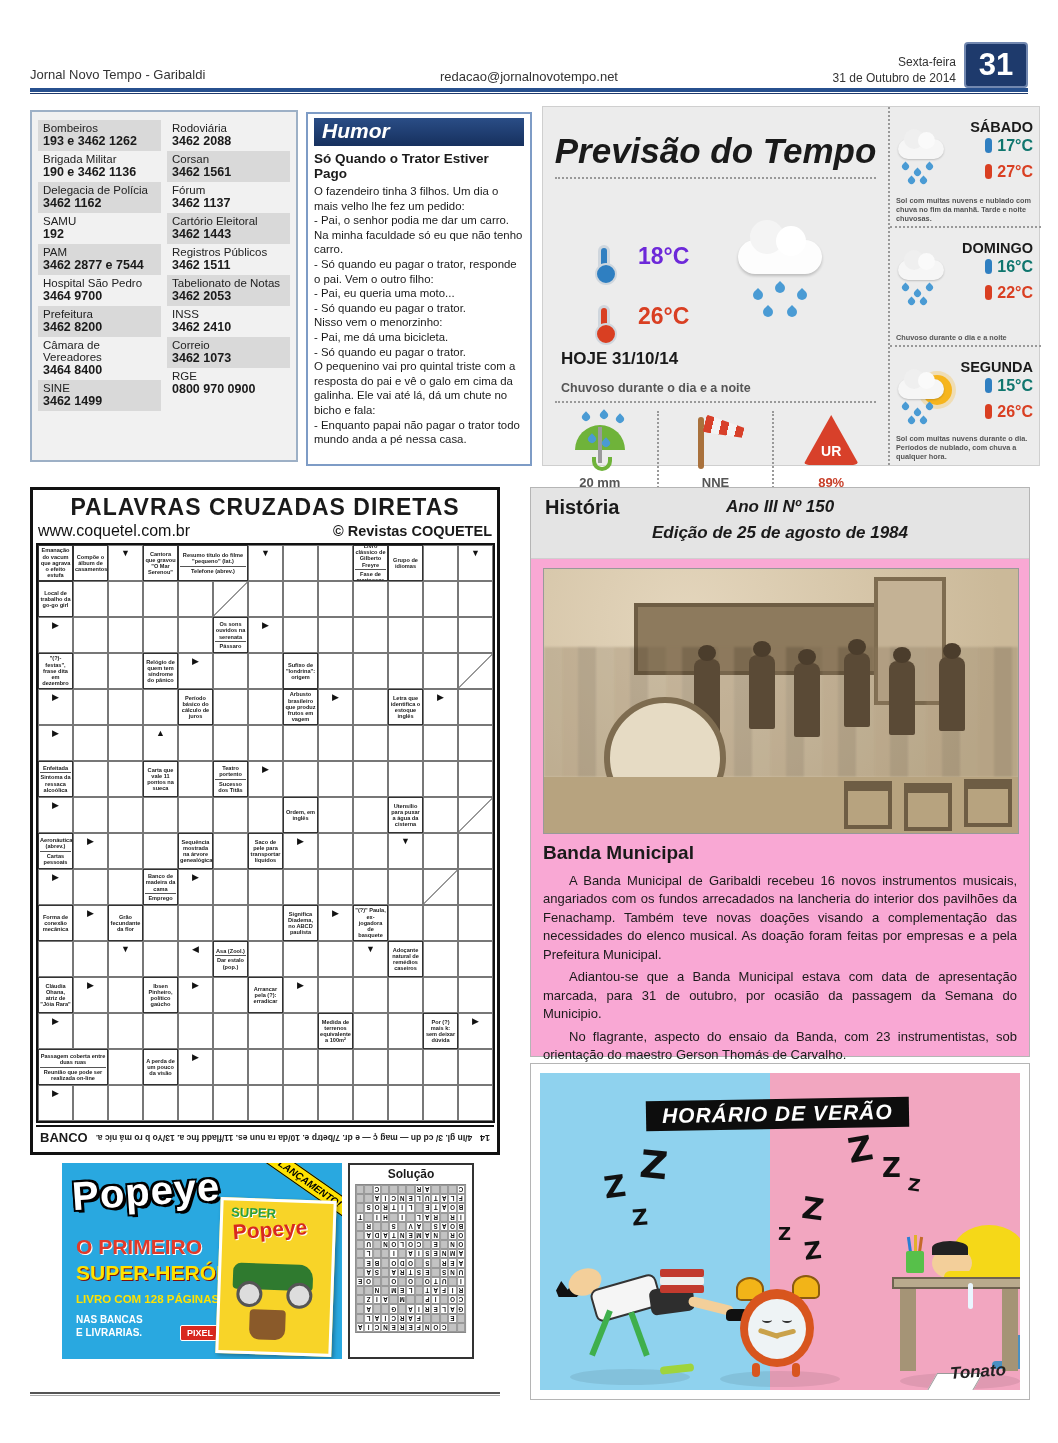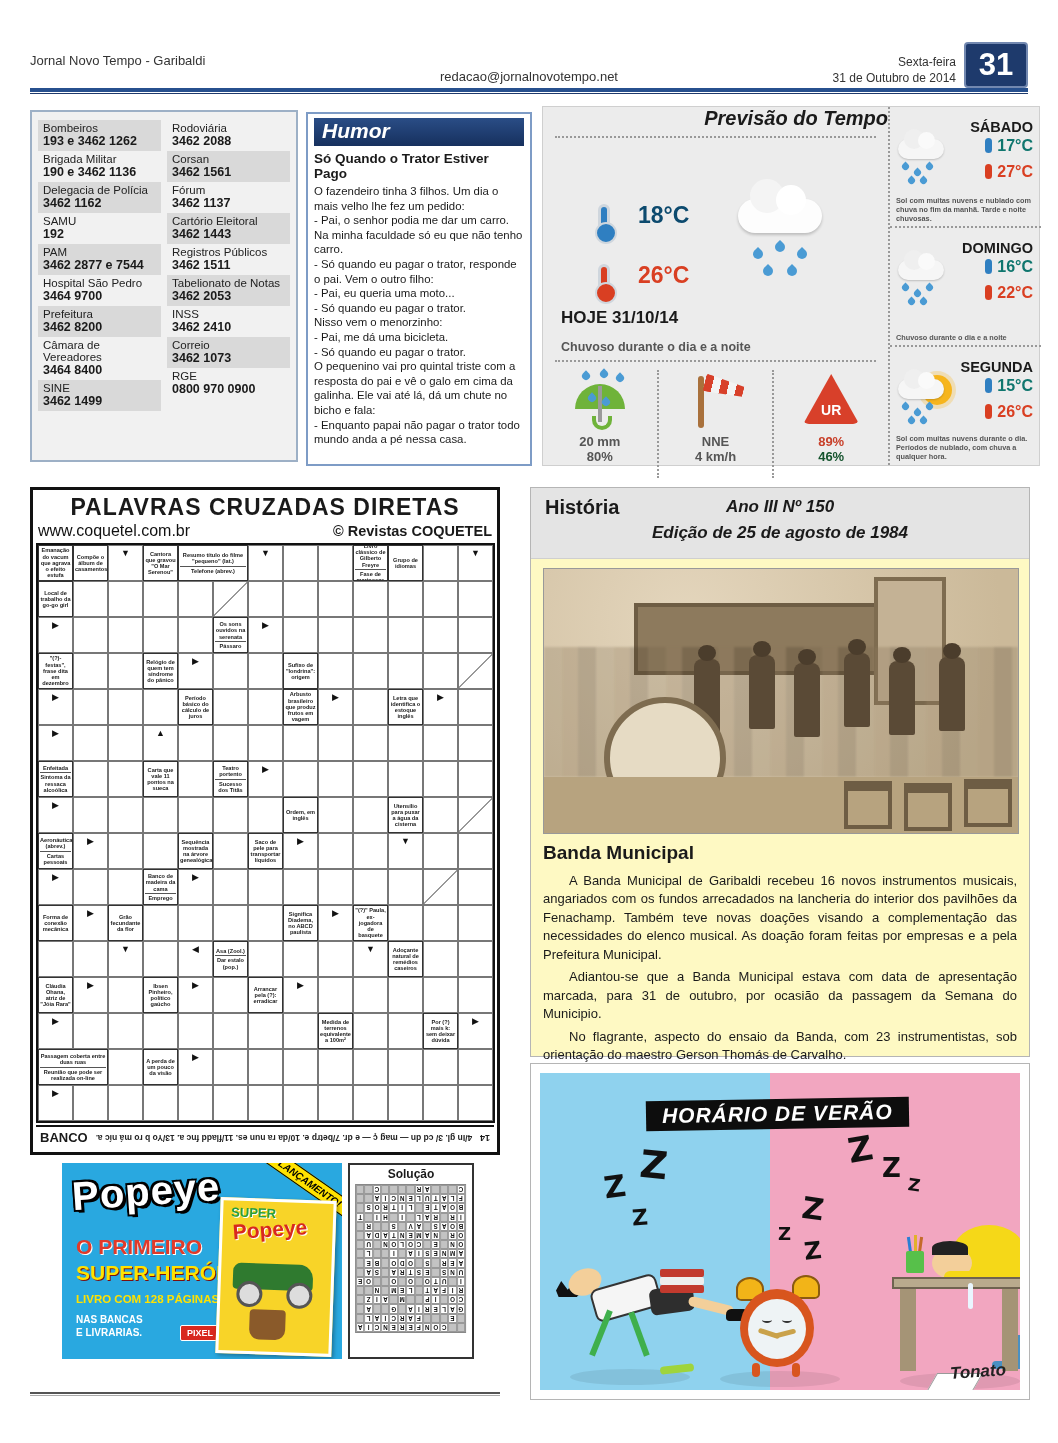--- a/index.html
+++ b/index.html
@@ -1,21 +1,21 @@
 <!DOCTYPE html>
 <html><head>
 <meta charset="utf-8">
 <style>
   html,body{margin:0;padding:0;background:#ffffff;}
   .page{position:relative;width:1058px;height:1443px;background:#fff;overflow:hidden;
         font-family:"Liberation Sans",sans-serif;color:#1a1a1a;}
 
   
   .masthead{position:absolute;left:30px;top:48px;width:998px;height:38px;}
-  .mh-left{position:absolute;left:0;bottom:18px;font-size:13px;color:#333;}
+  .mh-left{position:absolute;left:0;bottom:4px;font-size:13px;color:#333;}
   .mh-center{position:absolute;left:0;right:0;bottom:2px;text-align:center;font-size:13px;color:#333;}
   .mh-right{position:absolute;right:72px;bottom:0;text-align:right;font-size:12px;color:#333;line-height:1.35;}
   .page-badge{position:absolute;right:0;top:-6px;width:60px;height:42px;background:#1e3a6c;border:2px solid #7288b0;
               border-radius:4px;color:#fff;font-weight:bold;font-size:31px;display:flex;align-items:center;justify-content:center;}
   .rule-thick{position:absolute;left:30px;top:88px;width:998px;height:4px;background:#27508e;}
   .rule-thin{position:absolute;left:30px;top:93px;width:998px;height:1px;background:#1e3a6c;}
 
   
   .phones{position:absolute;left:30px;top:110px;width:268px;height:352px;background:#f1f1f1;
           border:2px solid #9db0c6;box-sizing:border-box;}
@@ -32,29 +32,29 @@
          box-sizing:border-box;background:#fff;padding:4px 6px;}
   .humor-header{background:linear-gradient(#2a4d86,#16305e);color:#fff;font-style:italic;font-weight:bold;
                 font-size:21px;padding:1px 8px 3px;}
   .humor-sub{font-weight:bold;font-size:13.5px;margin:5px 0 3px;}
   .humor-body{font-size:11.4px;line-height:1.28;white-space:pre-line;}
 
   
   .weather{position:absolute;left:542px;top:106px;width:498px;height:360px;background:#ececec;
            border:1px solid #cfcfcf;box-sizing:border-box;}
   .w-main{position:absolute;left:0;top:0;width:345px;height:100%;}
-  .w-title{font-style:italic;font-weight:bold;font-size:20px;text-align:right;margin-top:0;}
+  .w-title{font-style:italic;font-weight:bold;font-size:35px;text-align:center;margin-top:24px;}
   .w-dot-h{border-top:2px dotted #999;margin:6px 12px;}
   .w-now{position:relative;height:150px;}
   .thermo{position:relative;display:inline-block;width:12px;height:30px;border-radius:6px;background:#cfd6dd;}
   .thermo::before{content:"";position:absolute;left:3px;top:3px;width:6px;height:22px;border-radius:3px;}
   .thermo::after{content:"";position:absolute;left:-3px;bottom:-10px;width:18px;height:18px;border-radius:50%;}
   .thermo.blue::before{background:#2f7fc1;} .thermo.blue::after{background:#2f7fc1;border:2px solid #cfd6dd;}
   .thermo.red::before{background:#d93f22;} .thermo.red::after{background:#d93f22;border:2px solid #cfd6dd;}
-  .temp-low{position:absolute;left:45px;top:58px;font-size:23px;font-weight:bold;color:#0c4a6e;}
+  .temp-low{position:absolute;left:45px;top:58px;font-size:23px;font-weight:bold;color:#6d28d9;}
   .temp-high{position:absolute;left:45px;top:118px;font-size:23px;font-weight:bold;color:#d93f22;}
   .t1{position:absolute;left:55px;top:60px;} .t2{position:absolute;left:55px;top:120px;}
   .temp-low,.temp-high{left:95px;}
   .cloud{position:absolute;width:84px;height:34px;background:#fdfdfd;border-radius:20px;
          box-shadow:0 2px 3px #00000033;}
   .cloud::before{content:"";position:absolute;left:12px;top:-20px;width:34px;height:34px;border-radius:50%;background:#f4f4f4;}
   .cloud::after{content:"";position:absolute;left:38px;top:-14px;width:30px;height:30px;border-radius:50%;background:#fff;}
   .drops span{position:absolute;width:10px;height:10px;background:#4a9bd4;border-radius:0 50% 50% 50%;transform:rotate(45deg);}
   .w-now .cloud{left:195px;top:55px;}
   .w-date{font-size:17px;font-weight:bold;margin:14px 0 0 18px;}
@@ -147,21 +147,21 @@
   .sol-cell{width:8.4px;height:9.2px;border:0.5px solid #999;box-sizing:border-box;font-size:6.3px;font-weight:bold;
             display:flex;align-items:center;justify-content:center;background:#fff;color:#111;}
   .sol-cell.blk{background:#c3c3c3;}
 
   
   .left-foot-rule{position:absolute;left:30px;top:1392px;width:470px;height:2px;background:#555;}
   .left-foot-rule2{position:absolute;left:30px;top:1395px;width:470px;height:1px;background:#aaa;}
 
   
   .historia{position:absolute;left:530px;top:487px;width:500px;height:570px;border:1px solid #b5b5b5;
-            box-sizing:border-box;background:#fef9c3;}
+            box-sizing:border-box;background:#f9a8d4;}
   .hist-head{position:relative;height:70px;background:#e4e4e4;border-bottom:1px solid #cfcfcf;}
   .hist-label{position:absolute;left:14px;top:8px;font-weight:bold;font-size:20px;}
   .hist-issue{position:absolute;left:0;right:0;top:6px;text-align:center;font-style:italic;font-weight:bold;
               font-size:17px;line-height:1.5;}
   .photo{position:absolute;left:12px;top:80px;width:474px;height:264px;background:#d9c8ae;border:1px solid #999;
          overflow:hidden;}
   .ph-wall{position:absolute;inset:0;background:
       radial-gradient(circle at 30% 20%,#e4d6bd, #cbb999 80%);}
   .ph-board{position:absolute;left:90px;top:34px;width:250px;height:64px;background:#8d7a5d;border:4px solid #6e5d44;}
   .ph-door{position:absolute;right:72px;top:8px;width:64px;height:120px;background:#c4b295;border:4px solid #7e6c50;}

